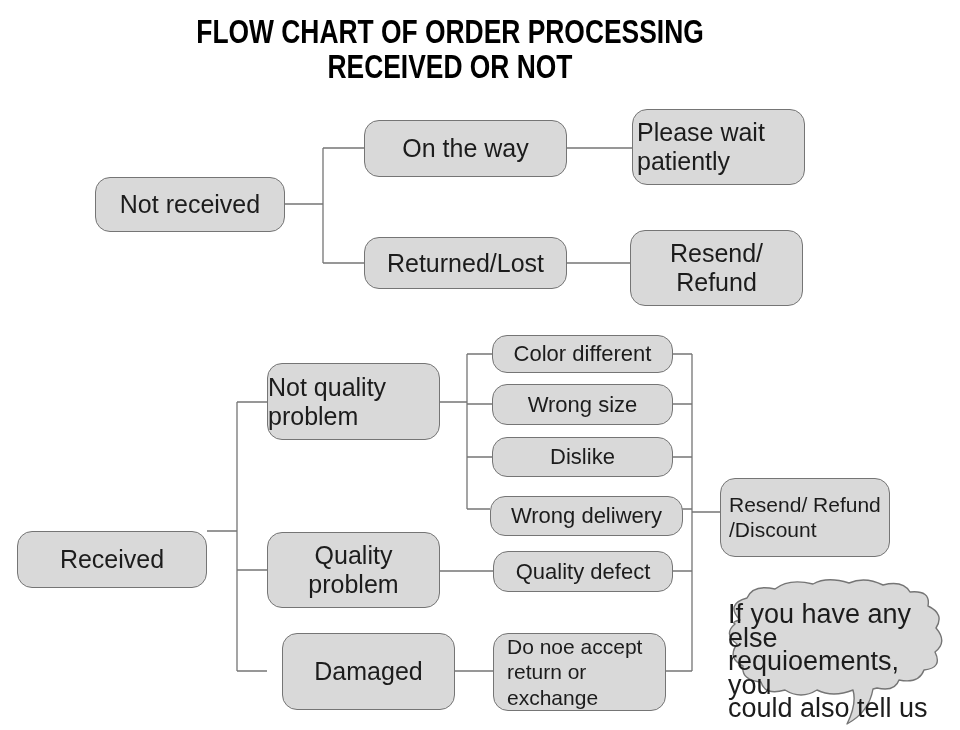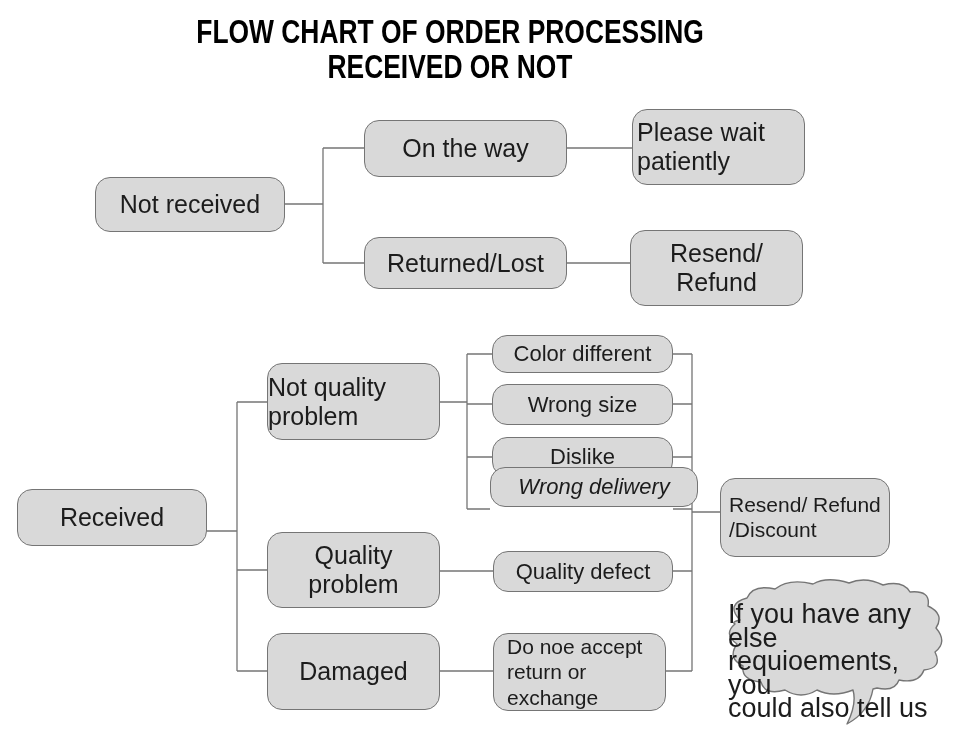--- a/index.html
+++ b/index.html
@@ -80,37 +80,37 @@
   <div class="node fs25" style="left:364px;top:120px;width:203px;height:57px;">On the way</div>
 
   <div class="node fs25 align-left" style="left:632px;top:109px;width:173px;height:76px;padding-left:4px;">Please wait
 patiently</div>
 
   <div class="node fs25" style="left:364px;top:237px;width:203px;height:52px;">Returned/Lost</div>
 
   <div class="node fs25" style="left:630px;top:230px;width:173px;height:76px;">Resend/
 Refund</div>
 
-  <div class="node fs25" style="left:17px;top:489px;width:190px;height:57px;">Received</div>
+  <div class="node fs25" style="left:17px;top:531px;width:190px;height:57px;">Received</div>
 
   <div class="node fs25 align-left" style="left:267px;top:363px;width:173px;height:77px;">Not quality
 problem</div>
 
   <div class="node fs25" style="left:267px;top:532px;width:173px;height:76px;">Quality
 problem</div>
 
-  <div class="node fs25" style="left:267px;top:633px;width:173px;height:77px;">Damaged</div>
+  <div class="node fs25" style="left:282px;top:633px;width:173px;height:77px;">Damaged</div>
 
   <div class="node fs22" style="left:492px;top:335px;width:181px;height:38px;">Color different</div>
 
   <div class="node fs22" style="left:492px;top:384px;width:181px;height:41px;">Wrong size</div>
 
   <div class="node fs22" style="left:492px;top:437px;width:181px;height:40px;">Dislike</div>
 
-  <div class="node fs22" style="left:490px;top:467px;width:208px;height:40px;font-style:italic;">Wrong deliwery</div>
+  <div class="node fs22" style="left:490px;top:496px;width:193px;height:40px;">Wrong deliwery</div>
 
   <div class="node fs22" style="left:493px;top:551px;width:180px;height:41px;">Quality defect</div>
 
   <div class="node fs21 align-left" style="left:493px;top:633px;width:173px;height:78px;padding-left:13px;line-height:1.22;">Do noe accept
 return or
 exchange</div>
 
   <div class="node fs21 align-left" style="left:720px;top:478px;width:170px;height:79px;padding-left:8px;line-height:1.18;">Resend/ Refund
 /Discount</div>
 

